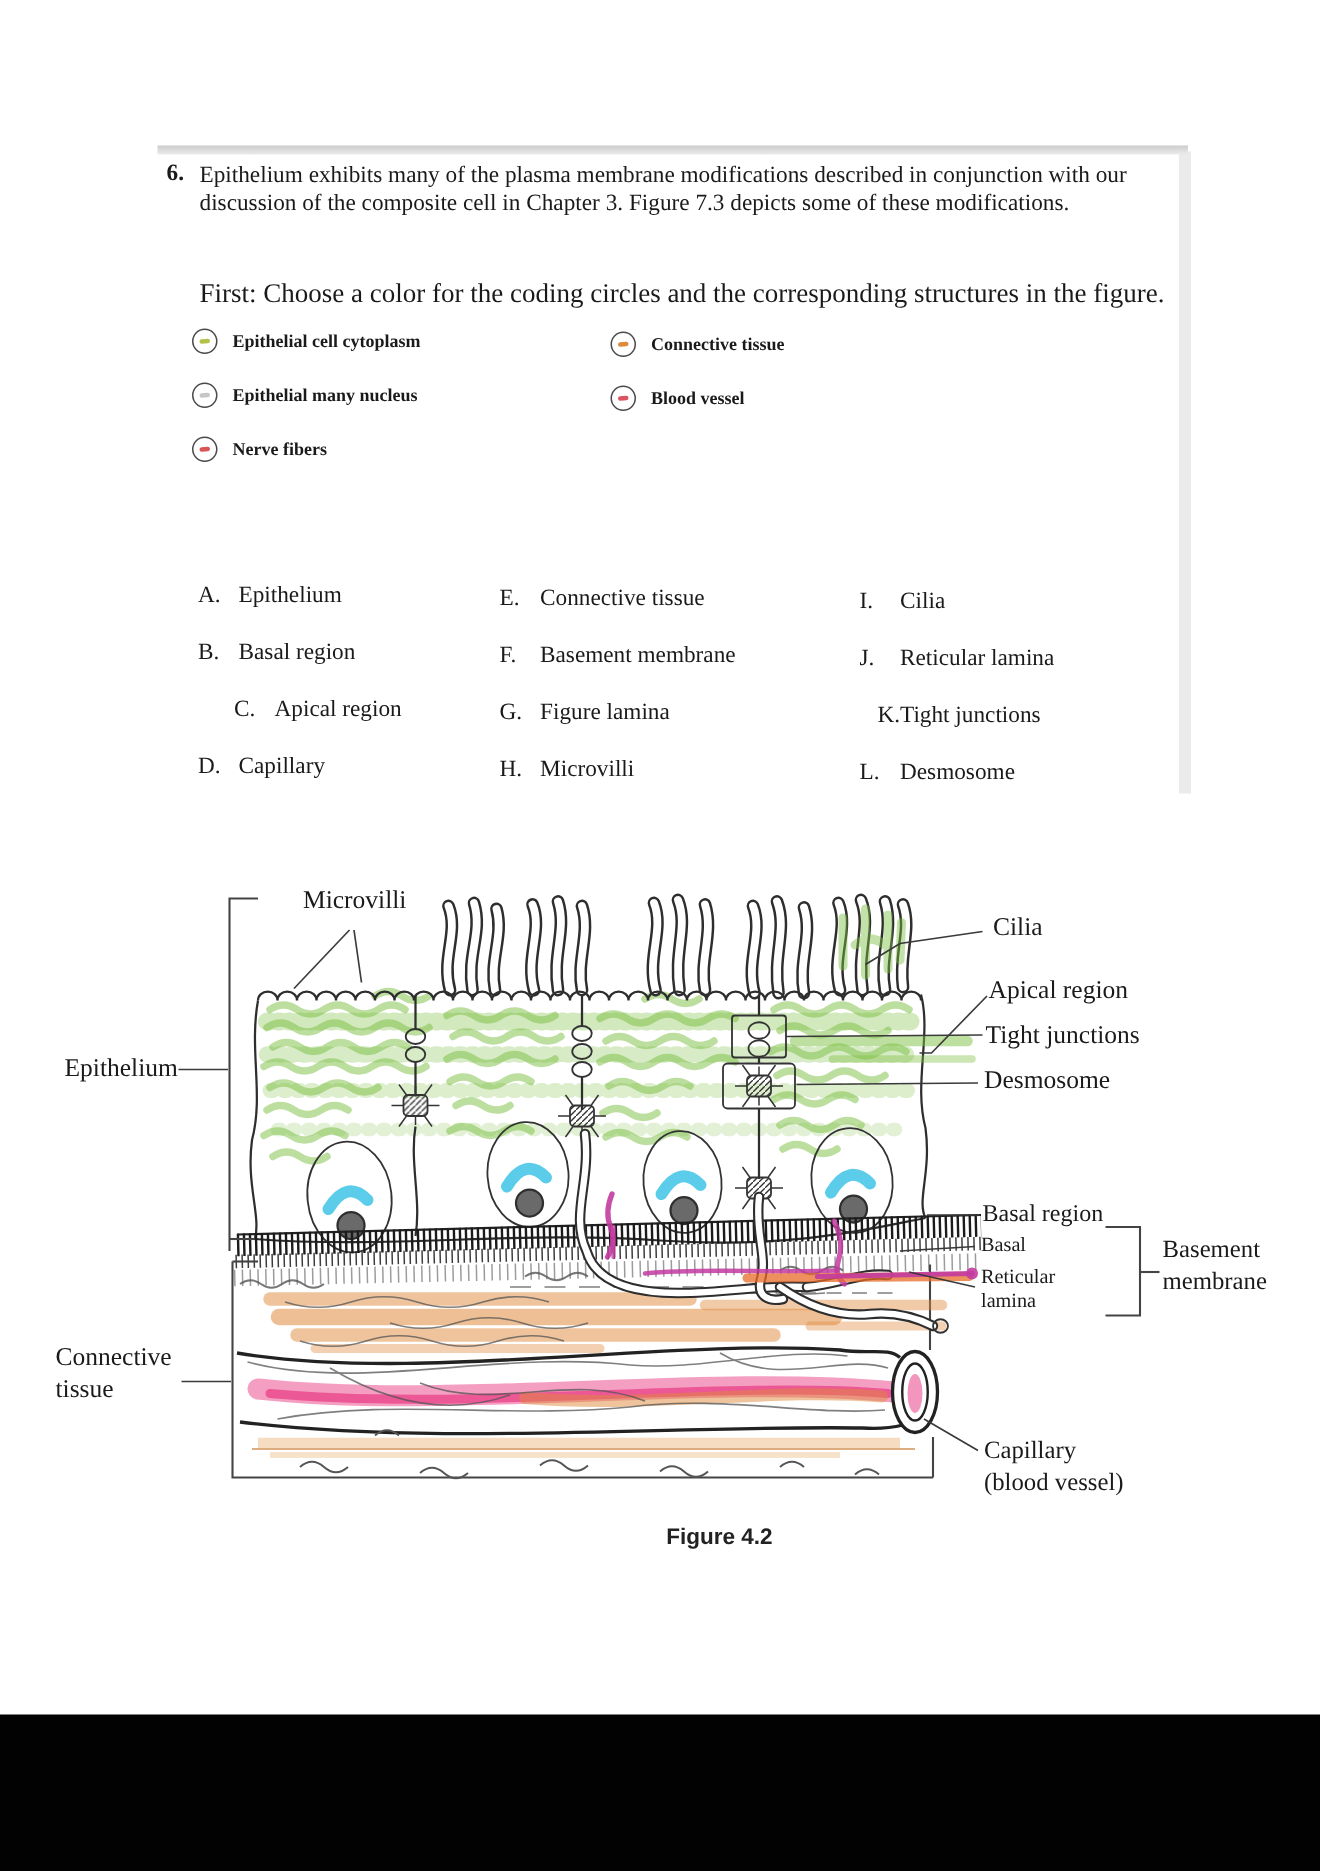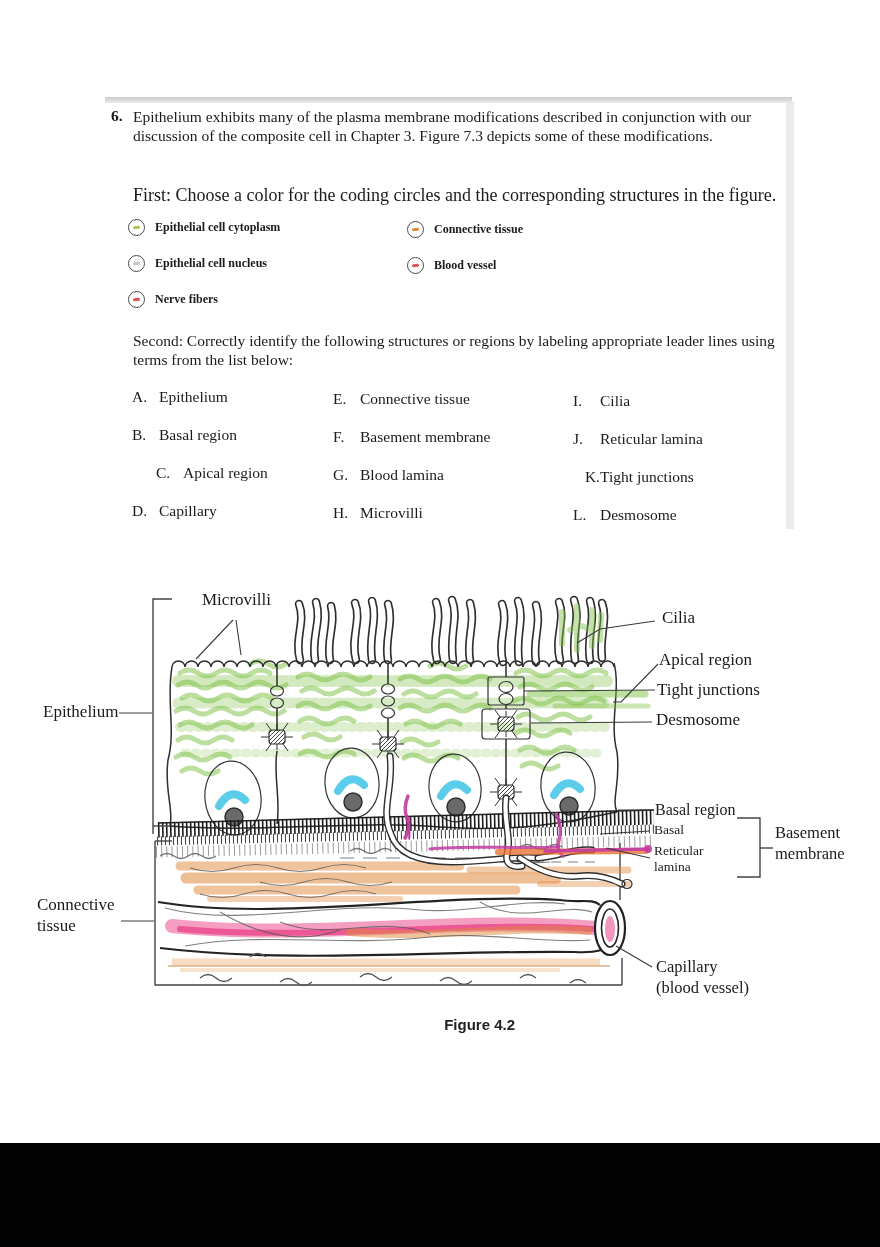--- a/index.html
+++ b/index.html
@@ -57,21 +57,21 @@
   <div class="abs cc-row" style="left:128px;top:219px;">
     <span class="cc-circle">
         <span class="cc-mark" style="background:#b5c24a"></span>
       </span>
     <span class="cc-label">Epithelial cell cytoplasm</span>
   </div>
   <div class="abs cc-row" style="left:128px;top:255px;">
     <span class="cc-circle">
         <span class="cc-mark" style="background:#c6c6c6"></span>
       </span>
-    <span class="cc-label">Epithelial cell nucleus</span>
+    <span class="cc-label">Epithelial many nucleus</span>
   </div>
   <div class="abs cc-row" style="left:128px;top:291px;">
     <span class="cc-circle">
         <span class="cc-mark" style="background:#d95454"></span>
       </span>
     <span class="cc-label">Nerve fibers</span>
   </div>
 
   <div class="abs cc-row" style="left:407px;top:221px;">
     <span class="cc-circle">
@@ -79,30 +79,29 @@
       </span>
     <span class="cc-label">Connective tissue</span>
   </div>
   <div class="abs cc-row" style="left:407px;top:257px;">
     <span class="cc-circle">
         <span class="cc-mark" style="background:#d9545f"></span>
       </span>
     <span class="cc-label">Blood vessel</span>
   </div>
 
-  <div class="abs second">Second: Correctly identify the following structures or regions by labeling appropriate leader lines using terms from the list below:</div>
 
   <div class="abs term-row" style="left:132px;top:388px;"><span class="term-letter">A.</span><span>Epithelium</span></div>
   <div class="abs term-row" style="left:132px;top:426px;"><span class="term-letter">B.</span><span>Basal region</span></div>
   <div class="abs term-row" style="left:132px;top:464px;margin-left:24px;"><span class="term-letter">C.</span><span>Apical region</span></div>
   <div class="abs term-row" style="left:132px;top:502px;"><span class="term-letter">D.</span><span>Capillary</span></div>
 
   <div class="abs term-row" style="left:333px;top:390px;"><span class="term-letter">E.</span><span>Connective tissue</span></div>
   <div class="abs term-row" style="left:333px;top:428px;"><span class="term-letter">F.</span><span>Basement membrane</span></div>
-  <div class="abs term-row" style="left:333px;top:466px;"><span class="term-letter">G.</span><span>Blood lamina</span></div>
+  <div class="abs term-row" style="left:333px;top:466px;"><span class="term-letter">G.</span><span>Figure lamina</span></div>
   <div class="abs term-row" style="left:333px;top:504px;"><span class="term-letter">H.</span><span>Microvilli</span></div>
 
   <div class="abs term-row" style="left:573px;top:392px;"><span class="term-letter">I.</span><span>Cilia</span></div>
   <div class="abs term-row" style="left:573px;top:430px;"><span class="term-letter">J.</span><span>Reticular lamina</span></div>
   <div class="abs term-row" style="left:573px;top:468px;text-align:right;"><span class="term-letter">K.</span><span>Tight junctions</span></div>
   <div class="abs term-row" style="left:573px;top:506px;"><span class="term-letter">L.</span><span>Desmosome</span></div>
 
   <svg class="abs" style="left:0;top:580px;" width="880" height="430" viewBox="0 580 880 430">
     <defs>
       <pattern id="hatch" width="4" height="4" patternUnits="userSpaceOnUse">

